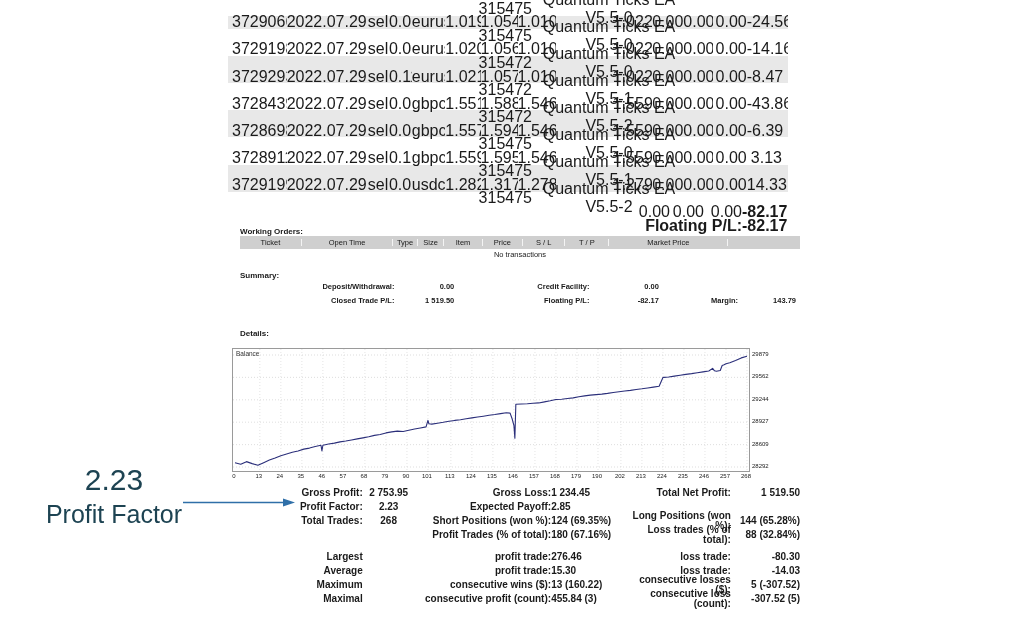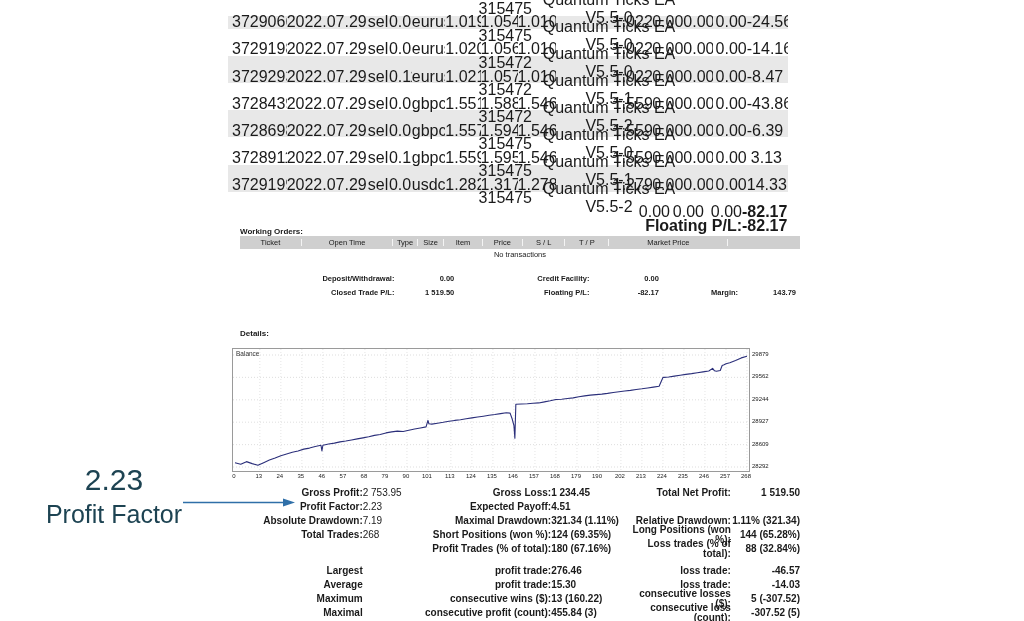--- a/index.html
+++ b/index.html
@@ -62,21 +62,21 @@
   
   .chartbox{position:relative;border:1px solid #9a9a9a;background:#fff;}
   .chart-title{position:absolute;left:3px;top:1px;font-size:6.5px;color:#333;z-index:4;}
   .xaxis{display:flex;font-size:6px;color:#222;height:10px;}
   .xaxis span{flex:1;text-align:center;}
   .yaxis{position:absolute;font-size:6px;color:#222;}
 
   
   .strow{display:flex;align-items:center;height:14px;font-size:10px;}
   .st-l1{width:142px;text-align:right;font-weight:bold;}
-  .st-v1{width:60px;text-align:left;font-weight:normal;}
+  .st-v1{width:60px;text-align:center;font-weight:bold;}
   .st-l2{width:158px;text-align:right;font-weight:bold;}
   .st-v2{width:88px;text-align:left;font-weight:bold;}
   .st-l3{width:120px;text-align:right;font-weight:bold;}
   .st-v3{width:80px;text-align:right;font-weight:bold;}
   .spacer{height:8px;}
 
   
   .anno{position:absolute;left:0;top:462px;width:228px;text-align:center;color:#1d4352;}
   .anno .big{font-size:30px;line-height:36px;font-weight:400;letter-spacing:0px;}
   .anno .lbl{font-size:25px;line-height:32px;font-weight:400;}
@@ -271,20 +271,21 @@
       <div style="width: 40px; border-right: 1px solid rgb(244, 244, 244);">Price</div>
       <div style="width: 42px; border-right: 1px solid rgb(244, 244, 244);">S / L</div>
       <div style="width: 44px; border-right: 1px solid rgb(244, 244, 244);">T / P</div>
       <div style="width: 120px; border-right: 1px solid rgb(244, 244, 244);">Market Price</div>
       <div style="width: 72px; border-right: 1px solid rgb(244, 244, 244);"></div>
     </div>
   <div class="notrans">No transactions</div>
 </div>
 
 <div class="report" id="summary-block" style="top:272px;">
+  <div class="sect-title">Summary:</div>
   <div id="summary-rows">
       <div class="sumrow">
         <div class="sum-l1">Deposit/Withdrawal:</div>
         <div class="sum-v1">0.00</div>
         <div class="sum-l2">Credit Facility:</div>
         <div class="sum-v2">0.00</div>
         <div class="sum-l3"></div>
         <div class="sum-v3"></div>
       </div>
       <div class="sumrow">
@@ -382,31 +383,23 @@
       <div class="st-v1">2 753.95</div>
       <div class="st-l2">Gross Loss:</div>
       <div class="st-v2">1 234.45</div>
       <div class="st-l3">Total Net Profit:</div>
       <div class="st-v3">1 519.50</div>
     </div>
     <div class="strow">
       <div class="st-l1">Profit Factor:</div>
       <div class="st-v1">2.23</div>
       <div class="st-l2">Expected Payoff:</div>
-      <div class="st-v2">4.51</div>
+      <div class="st-v2">2.85</div>
       <div class="st-l3"></div>
       <div class="st-v3"></div>
-    </div>
-    <div class="strow">
-      <div class="st-l1">Absolute Drawdown:</div>
-      <div class="st-v1">7.19</div>
-      <div class="st-l2">Maximal Drawdown:</div>
-      <div class="st-v2">321.34 (1.11%)</div>
-      <div class="st-l3">Relative Drawdown:</div>
-      <div class="st-v3">1.11% (321.34)</div>
     </div>
     <div class="strow">
       <div class="st-l1">Total Trades:</div>
       <div class="st-v1">268</div>
       <div class="st-l2">Short Positions (won %):</div>
       <div class="st-v2">124 (69.35%)</div>
       <div class="st-l3">Long Positions (won %):</div>
       <div class="st-v3">144 (65.28%)</div>
     </div>
     <div class="strow">
@@ -417,21 +410,21 @@
       <div class="st-l3">Loss trades (% of total):</div>
       <div class="st-v3">88 (32.84%)</div>
     </div>
     <div class="spacer"></div>
     <div class="strow">
       <div class="st-l1">Largest</div>
       <div class="st-v1"></div>
       <div class="st-l2">profit trade:</div>
       <div class="st-v2">276.46</div>
       <div class="st-l3">loss trade:</div>
-      <div class="st-v3">-46.57</div>
+      <div class="st-v3">-80.30</div>
     </div>
     <div class="strow">
       <div class="st-l1">Average</div>
       <div class="st-v1"></div>
       <div class="st-l2">profit trade:</div>
       <div class="st-v2">15.30</div>
       <div class="st-l3">loss trade:</div>
       <div class="st-v3">-14.03</div>
     </div>
     <div class="strow">

